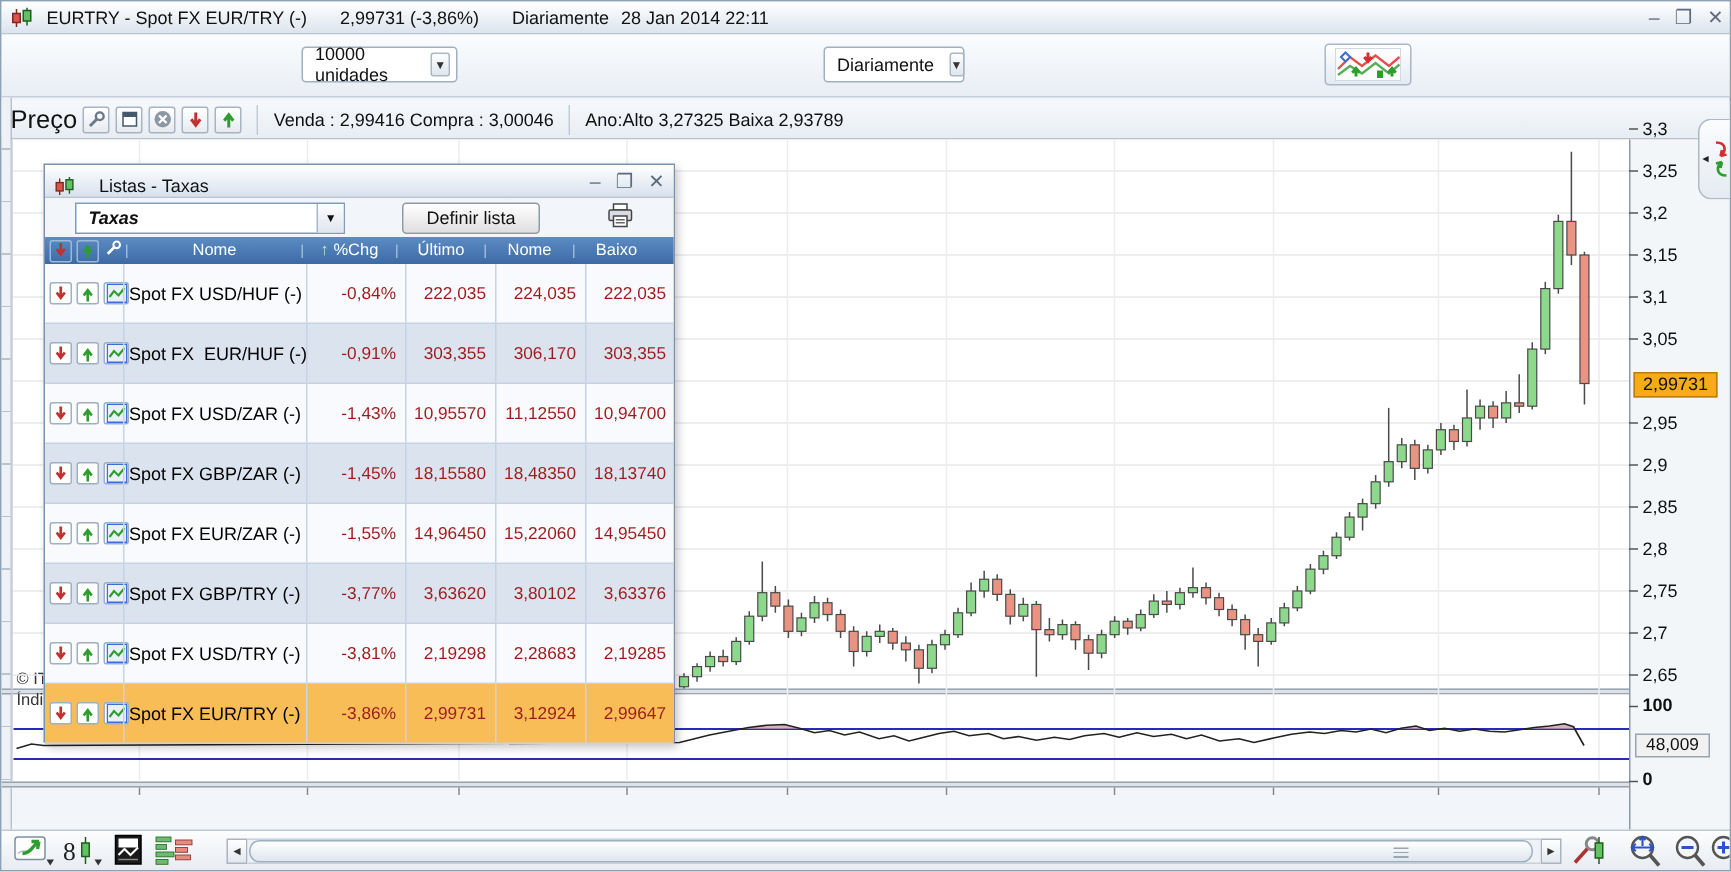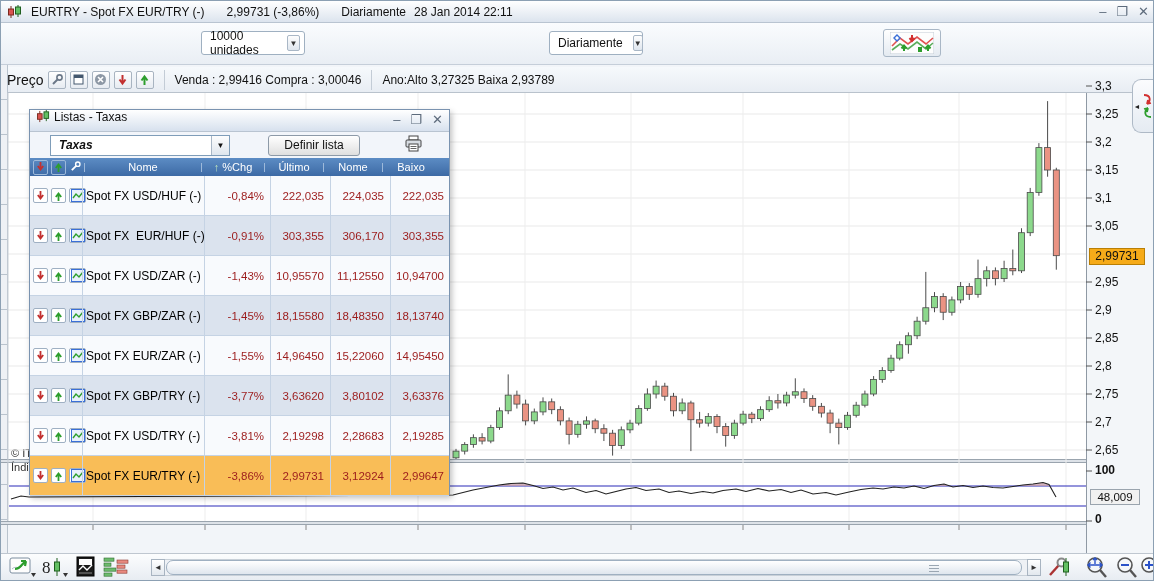--- a/index.html
+++ b/index.html
@@ -60,21 +60,21 @@
     width:18px; overflow:hidden; white-space:nowrap; }
   #chart-svg { position:absolute; left:0; top:0; pointer-events:none; }
   .refresh-tab { position:absolute; left:1131px; top:78px; width:23px; height:54px;
     background:linear-gradient(#fbfcfe,#e5ebf2); border:1px solid #aeb9c6; border-right:none;
     border-radius:9px 0 0 9px; display:flex; align-items:center; justify-content:center; gap:1px; }
   .refresh-tab .collapse { font-size:7px; color:#222; }
   
   .rates-win { position:absolute; left:28px; top:108px; width:421px; height:386px;
     background:#f2f5fa; border:1px solid #7a93b0; box-shadow:2px 3px 6px rgba(0,0,0,.25); }
   .rw-title { position:relative; height:22px; background:linear-gradient(#ffffff,#d7e1ee);
-    border-bottom:1px solid #b9c4d1; display:flex; align-items:flex-start; gap:3px; padding:0 6px; }
+    border-bottom:1px solid #b9c4d1; display:flex; align-items:flex-end; gap:15px; padding:0 6px; }
   .rw-toolbar { position:relative; height:26px; display:flex; align-items:center;
     padding:0 8px 0 20px; gap:14px; background:#f2f5fa; }
   .rw-dd { width:180px; height:21px; background:#fff; border:1px solid #7f9db9;
     display:flex; align-items:center; justify-content:space-between; padding-left:8px;gap:44px; }
   .rw-dd .lbl { font-weight:bold; font-style:italic; font-size:12px; }
   .rw-dd .arr { width:18px; height:19px; background:linear-gradient(#fdfdfd,#dfe6ee);
     border-left:1px solid #a9b7c6; font-size:8px; display:flex; align-items:center; justify-content:center; }
   .def-btn { width:92px; height:21px; background:linear-gradient(#ffffff,#dfdfdf);
     border:1px solid #8d9aa8; border-radius:3px; font-size:12px; text-align:center; line-height:19px; margin-left:24px; }
   .rw-print { margin-left:30px; }
@@ -143,21 +143,21 @@
         <path d="M7 3 l3 3 l-3 3 l-3 -3 z" fill="#fff" stroke="#3a6fd8" stroke-width="1.4"></path>
         <path d="M22 3 l0 5 M19.5 6 L22 9 L24.5 6" stroke="#d23030" stroke-width="2" fill="none"></path>
         <path d="M14 19 l0 -5 M11.5 16.5 L14 13.5 L16.5 16.5" stroke="#2d9e2d" stroke-width="2" fill="none"></path>
         <path d="M38 19 l0 -5 M35.5 16.5 L38 13.5 L40.5 16.5" stroke="#2d9e2d" stroke-width="2" fill="none"></path>
         <rect x="28" y="15" width="4" height="5" fill="#2d9e2d"></rect>
       </svg>
     </div>
   </div>
 
   <div class="pricebar">
-    <span style="font-size:14px">Preço</span>
+    <span style="font-size:17px">Preço</span>
     <span class="icon-btn">
       <svg width="12" height="12" viewBox="0 0 12 12">
           <path d="M2 10 L7 5" stroke="#6b7888" stroke-width="2"></path>
           <circle cx="8.5" cy="3.5" r="2.6" fill="none" stroke="#6b7888" stroke-width="1.6"></circle>
         </svg>
     </span>
     <span class="icon-btn">
       <svg width="11" height="11" viewBox="0 0 11 11">
           <rect x="1" y="1" width="9" height="9" fill="#fff" stroke="#44586e"></rect>
           <rect x="1" y="1" width="9" height="3" fill="#44586e"></rect>

